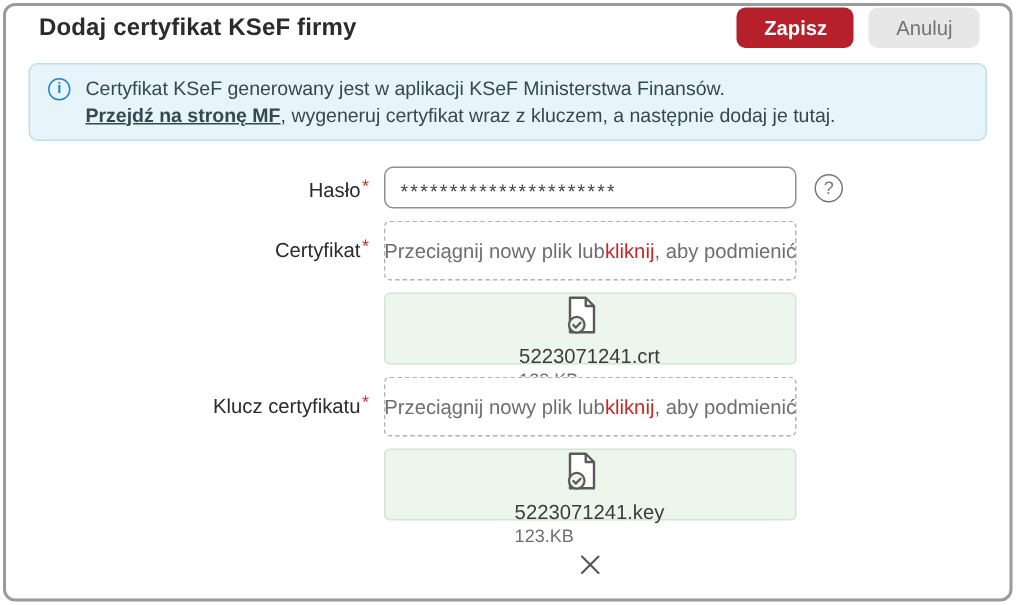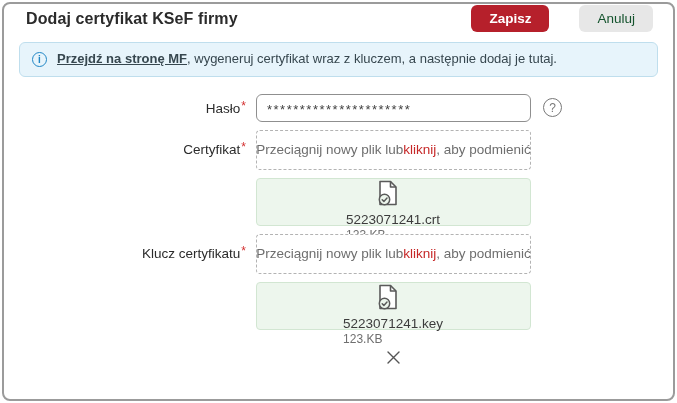--- a/index.html
+++ b/index.html
@@ -16,24 +16,24 @@
 
   
   .header {
     display: flex; align-items: center; justify-content: space-between;
     padding: 1px 20px 8px 22px;
   }
   .title { font-size: 16px; font-weight: bold; color: #2b2b2b; letter-spacing: .1px; }
   .header-buttons { display: flex; gap: 10px; }
   .btn {
     height: 27px; padding: 0 18px; border-radius: 6px; border: none;
-    font-family: "Liberation Sans", sans-serif; font-size: 13.5px; cursor: pointer; margin-left: 20px;
+    font-family: "Liberation Sans", sans-serif; font-size: 13.5px; cursor: pointer;
   }
   .btn-primary { background: #b6202b; color: #ffffff; font-weight: bold; }
-  .btn-secondary { background: #e7e7e7; color: #14532d; }
+  .btn-secondary { background: #e7e7e7; color: #737373; }
 
   
   .info-box {
     margin: 2px 15px 0 15px;
     background: #e7f4fb;
     border: 1px solid #bfdeed;
     border-radius: 6px;
     padding: 7px 12px 8px 12px;
     display: flex; align-items: flex-start; gap: 10px;
   }
@@ -113,20 +113,21 @@
     <div class="title">Dodaj certyfikat KSeF firmy</div>
     <div class="header-buttons">
       <button class="btn btn-primary">Zapisz</button>
       <button class="btn btn-secondary">Anuluj</button>
     </div>
   </div>
 
   <div class="info-box">
     <i class="info-icon">i</i>
     <div class="info-text">
+      <div>Certyfikat KSeF generowany jest w aplikacji KSeF Ministerstwa Finansów.</div>
       <div><a class="info-link">Przejdź na stronę MF</a><span>, wygeneruj certyfikat wraz z kluczem, a następnie dodaj je tutaj.</span></div>
     </div>
   </div>
 
   <div class="form">
 
     <div class="form-row row-center">
       <div class="form-label"><span>Hasło</span><span class="star">*</span></div>
       <div class="password-wrap">
         <input class="password-input" type="text" value="**********************" style="">

